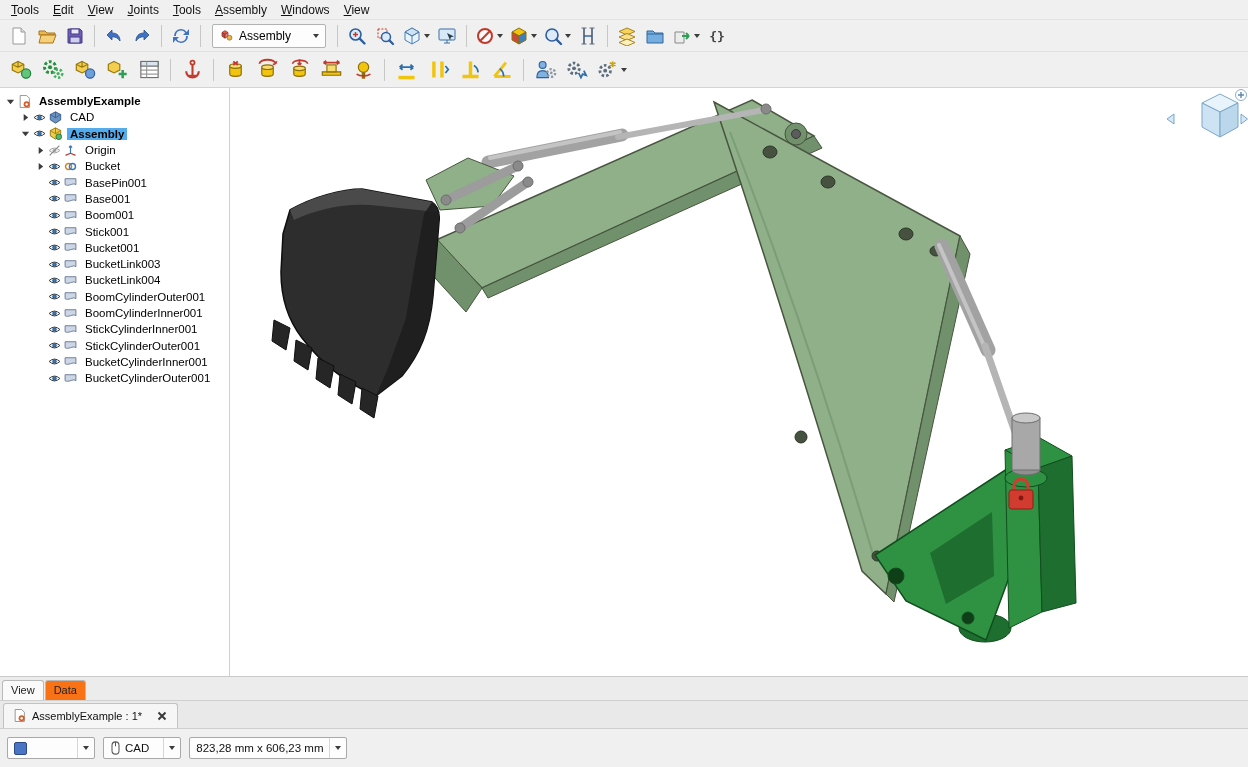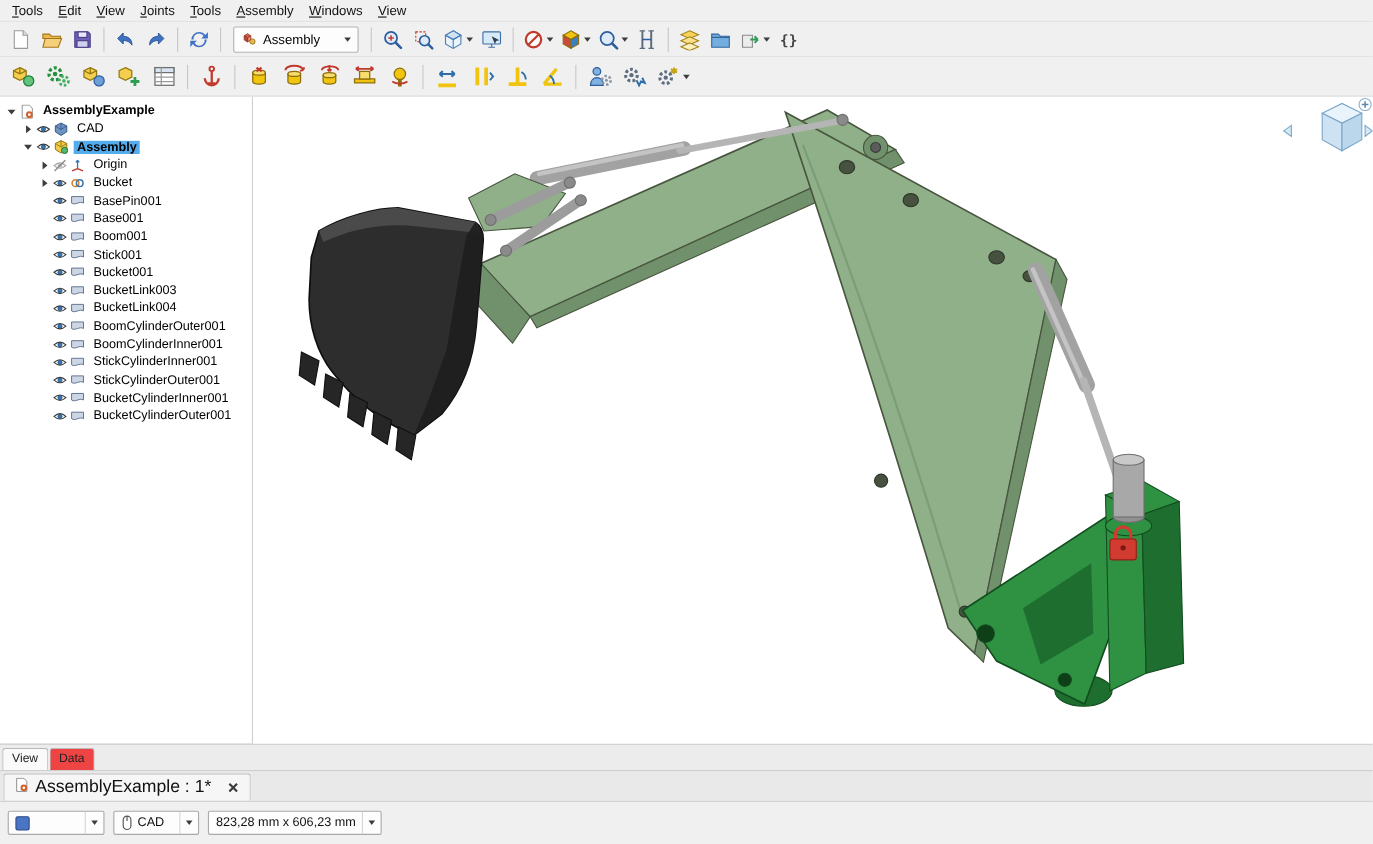--- a/index.html
+++ b/index.html
@@ -27,25 +27,25 @@
 .t-ex{width:12px;display:inline-flex;justify-content:center;align-items:center;margin-left:2px}
 .t-eye{display:inline-flex;margin-left:2px;width:14px}
 .t-ic{display:inline-flex;margin-left:2px;width:14px}
 .t-lb{margin-left:4px;padding:0 3px;color:#000}
 .t-lb.bold{font-weight:bold}
 .t-lb.sel{background:var(--selection-blue,#55aced)}
 .viewport{flex:1;position:relative;background:#fff}
 .viewport svg.scene{position:absolute;left:0;top:0;width:100%;height:100%}
 
 .panel-tabs{height:24px;background:#ececec;border-top:1px solid #c9c9c9;display:flex;align-items:flex-end;padding-left:2px}
-.ptab{font-size:11px;padding:3px 8px 4px;border:1px solid #b9b9b9;border-bottom:none;background:#ef4444;margin-right:1px;border-radius:3px 3px 0 0;color:#222}
+.ptab{font-size:11px;padding:3px 8px 4px;border:1px solid #b9b9b9;border-bottom:none;background:#f97316;margin-right:1px;border-radius:3px 3px 0 0;color:#222}
 .ptab.active{background:#fafafa}
 
 .doc-tabbar{height:28px;background:#e9e9e9;border-top:1px solid #cfcfcf;display:flex;align-items:flex-end;padding-left:3px}
-.doc-tab{display:flex;align-items:center;background:#f6f6f6;border:1px solid #c2c2c2;border-bottom:none;height:25px;padding:0 9px;font-size:16px;border-radius:3px 3px 0 0;gap:6px;color:#111}
+.doc-tab{display:flex;align-items:center;background:#f6f6f6;border:1px solid #c2c2c2;border-bottom:none;height:25px;padding:0 9px;font-size:11px;border-radius:3px 3px 0 0;gap:6px;color:#111}
 
 .statusbar{height:39px;background:#f0f0f0;border-top:1px solid #cfcfcf;display:flex;align-items:center;justify-content:space-between;padding:0 7px}
 .status-text{font-size:12px;color:#111}
 .status-right{display:flex;gap:8px;align-items:center}
 .combo{display:flex;align-items:center;background:#fdfdfd;border:1px solid #a9a9a9;border-radius:2px;height:22px;padding-left:6px;font-size:11.5px;color:#111}
 .combo .combo-arrow{width:17px;height:100%;display:flex;align-items:center;justify-content:center;border-left:1px solid #d6d6d6;margin-left:6px}
 .combo .combo-arrow .dd-tri{margin-left:0}
 .swatch{width:13px;height:13px;background:var(--swatch-blue,#4a74c4);border:1px solid #2c4a88;border-radius:2px}
 .swatch-combo{min-width:88px}
 .nav-combo{min-width:70px;gap:4px}

